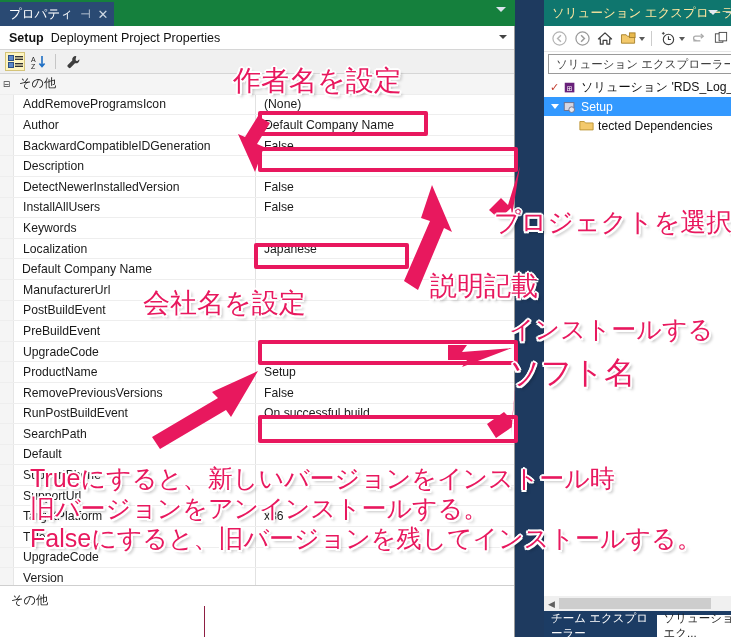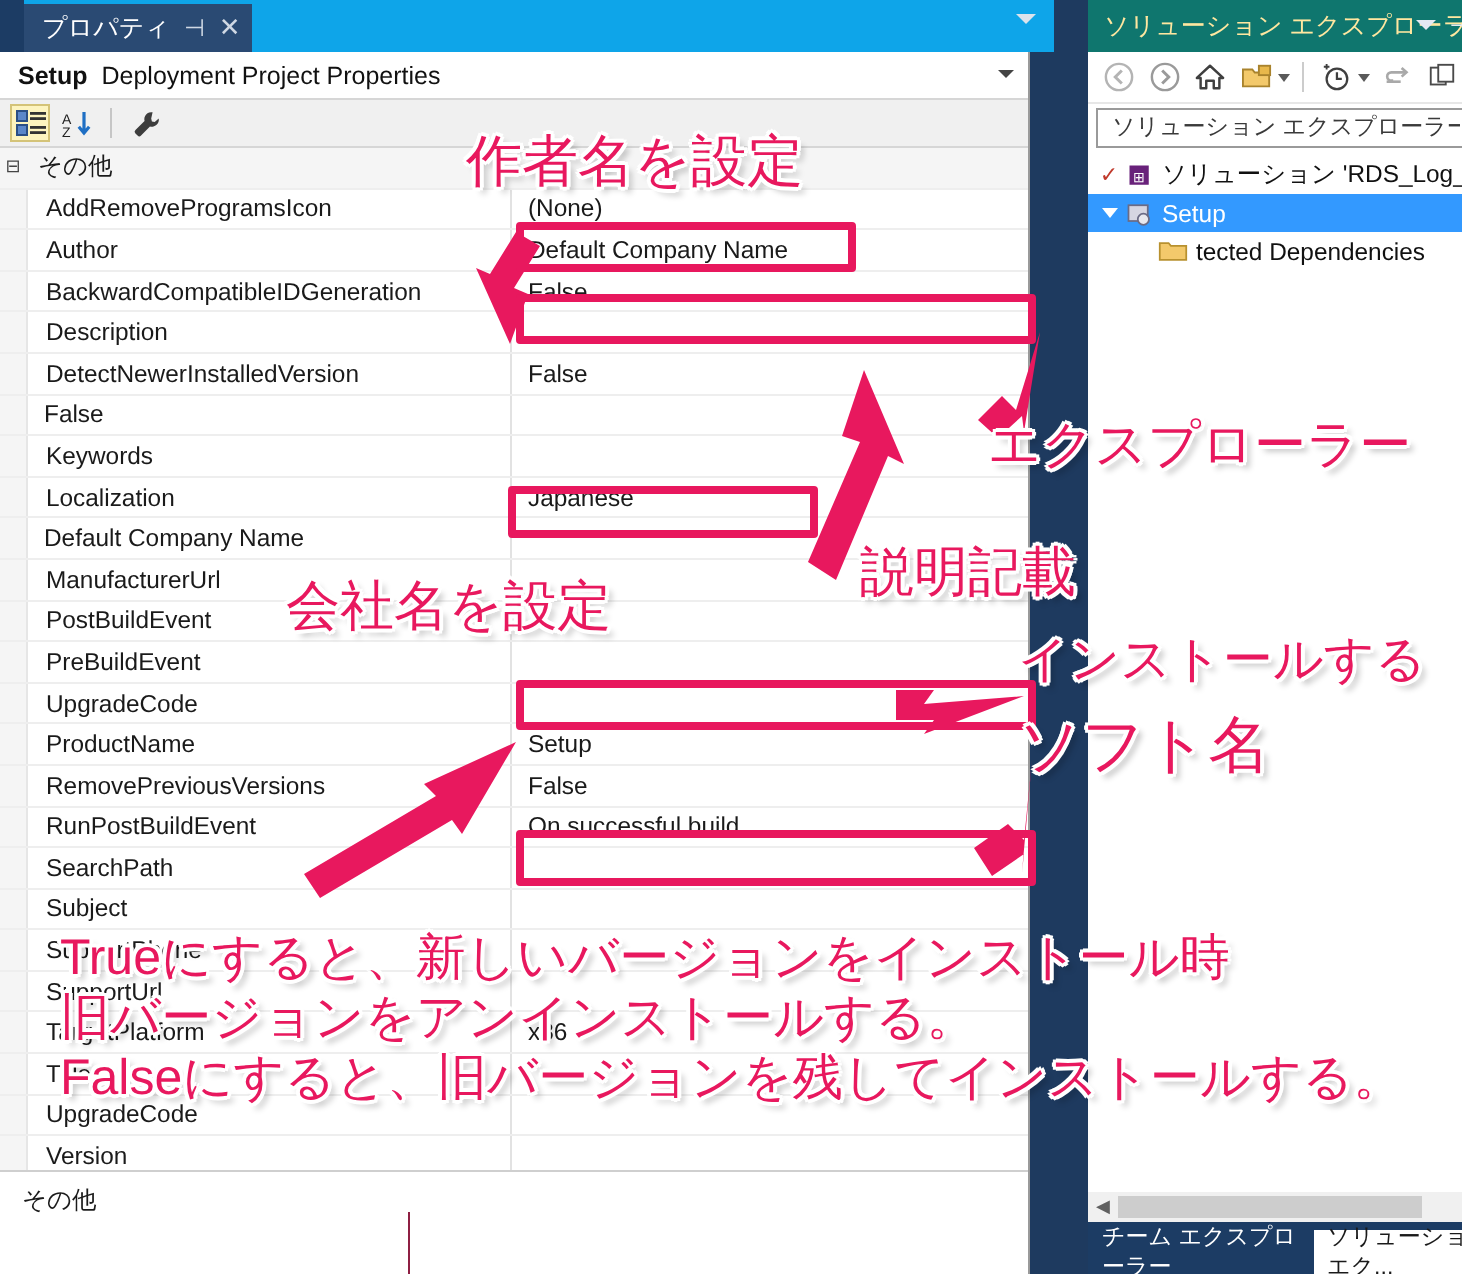--- a/index.html
+++ b/index.html
@@ -6,21 +6,21 @@
   body{
     width:731px;height:637px;overflow:hidden;
     font-family:"Liberation Sans","DejaVu Sans",sans-serif;
     font-size:12px;color:#1e1e1e;background:#ffffff;
     position:relative;
   }
   .app{position:absolute;inset:0;background:#1e3a5f;}
 
   
   .prop-pane{position:absolute;left:0;top:0;width:515px;height:637px;background:#1c3c64;}
-  .prop-titlebar{position:absolute;left:12px;top:0;width:515px;height:26px;background:#0ea5e9;}
+  .prop-titlebar{position:absolute;left:0;top:0;width:515px;height:26px;background:#15803d;}
   .prop-tab{position:absolute;left:0;top:2px;height:24px;background:#2a4a73;
             display:flex;align-items:center;padding:0 6px 0 9px;color:#ffffff;font-size:12.5px;}
   .prop-tab .pin,.prop-tab .close{margin-left:7px;color:#cfd8e4;font-size:12px;}
   .prop-tab .close{font-size:13px;}
   .titlebar-caret{position:absolute;right:9px;top:7px;width:0;height:0;
     border-left:5px solid transparent;border-right:5px solid transparent;border-top:5px solid #dbe3ec;}
 
   .prop-body{position:absolute;left:0;top:26px;width:515px;height:611px;background:#ffffff;
              border-right:1px solid #9a9a9a;box-sizing:border-box;}
 
@@ -179,20 +179,21 @@
               <span class="nm">Description</span>
               <span class="vl"></span>
             </div>
             <div class="row">
               <span class="expander"></span>
               <span class="nm">DetectNewerInstalledVersion</span>
               <span class="vl">False</span>
             </div>
             <div class="row">
               <span class="expander"></span>
+              <span class="nm">InstallAllUsers</span>
               <span class="vl">False</span>
             </div>
             <div class="row">
               <span class="expander"></span>
               <span class="nm">Keywords</span>
               <span class="vl"></span>
             </div>
             <div class="row">
               <span class="expander"></span>
               <span class="nm">Localization</span>
@@ -237,21 +238,21 @@
               <span class="nm">RunPostBuildEvent</span>
               <span class="vl">On successful build</span>
             </div>
             <div class="row">
               <span class="expander"></span>
               <span class="nm">SearchPath</span>
               <span class="vl"></span>
             </div>
             <div class="row">
               <span class="expander"></span>
-              <span class="nm">Subject</span>
+              <span class="nm">Default</span>
               <span class="vl"></span>
             </div>
             <div class="row">
               <span class="expander"></span>
               <span class="nm">SupportPhone</span>
               <span class="vl"></span>
             </div>
             <div class="row">
               <span class="expander"></span>
               <span class="nm">SupportUrl</span>
@@ -417,21 +418,21 @@
         <path d="M255 172 L238 134 L245 137 L258 116 L270 123 L257 144 L264 147 Z"></path>
       </g>
     </svg>
   <div class="abox" style="left: 258px; top: 111px; width: 170px; height: 25px; border-color: rgb(232, 24, 94);"></div>
       <div class="abox" style="left: 258px; top: 147px; width: 260px; height: 25px; border-color: rgb(232, 24, 94);"></div>
       <div class="abox" style="left: 254px; top: 243px; width: 155px; height: 26px; border-color: rgb(232, 24, 94);"></div>
       <div class="abox" style="left: 258px; top: 340px; width: 260px; height: 25px; border-color: rgb(232, 24, 94);"></div>
       <div class="abox" style="left: 258px; top: 415px; width: 260px; height: 28px; border-color: rgb(232, 24, 94);"></div>
       <div class="atxt" style="left: 233px; top: 62px; font-size: 28px; color: rgb(232, 24, 94);">作者名を設定</div>
       <div class="atxt" style="left: 143px; top: 285px; font-size: 27px; color: rgb(232, 24, 94);">会社名を設定</div>
-      <div class="atxt" style="left: 494px; top: 205px; font-size: 26px; color: rgb(232, 24, 94);">エクスプローラー</div>
+      <div class="atxt" style="left: 494px; top: 205px; font-size: 26px; color: rgb(232, 24, 94);">プロジェクトを選択</div>
       <div class="atxt" style="left: 430px; top: 268px; font-size: 27px; color: rgb(232, 24, 94);">説明記載</div>
       <div class="atxt" style="left: 509px; top: 313px; font-size: 25px; color: rgb(232, 24, 94);">インストールする</div>
       <div class="atxt" style="left: 509px; top: 352px; font-size: 31px; color: rgb(232, 24, 94);">ソフト名</div>
       <div class="atxt" style="left: 30px; top: 462px; font-size: 25px; color: rgb(232, 24, 94);">Trueにすると、新しいバージョンをインストール時</div>
       <div class="atxt" style="left: 30px; top: 492px; font-size: 25px; color: rgb(232, 24, 94);">旧バージョンをアンインストールする。</div>
       <div class="atxt" style="left: 30px; top: 522px; font-size: 25px; color: rgb(232, 24, 94);">Falseにすると、旧バージョンを残してインストールする。</div>
     </div>
 
 </div>
 

